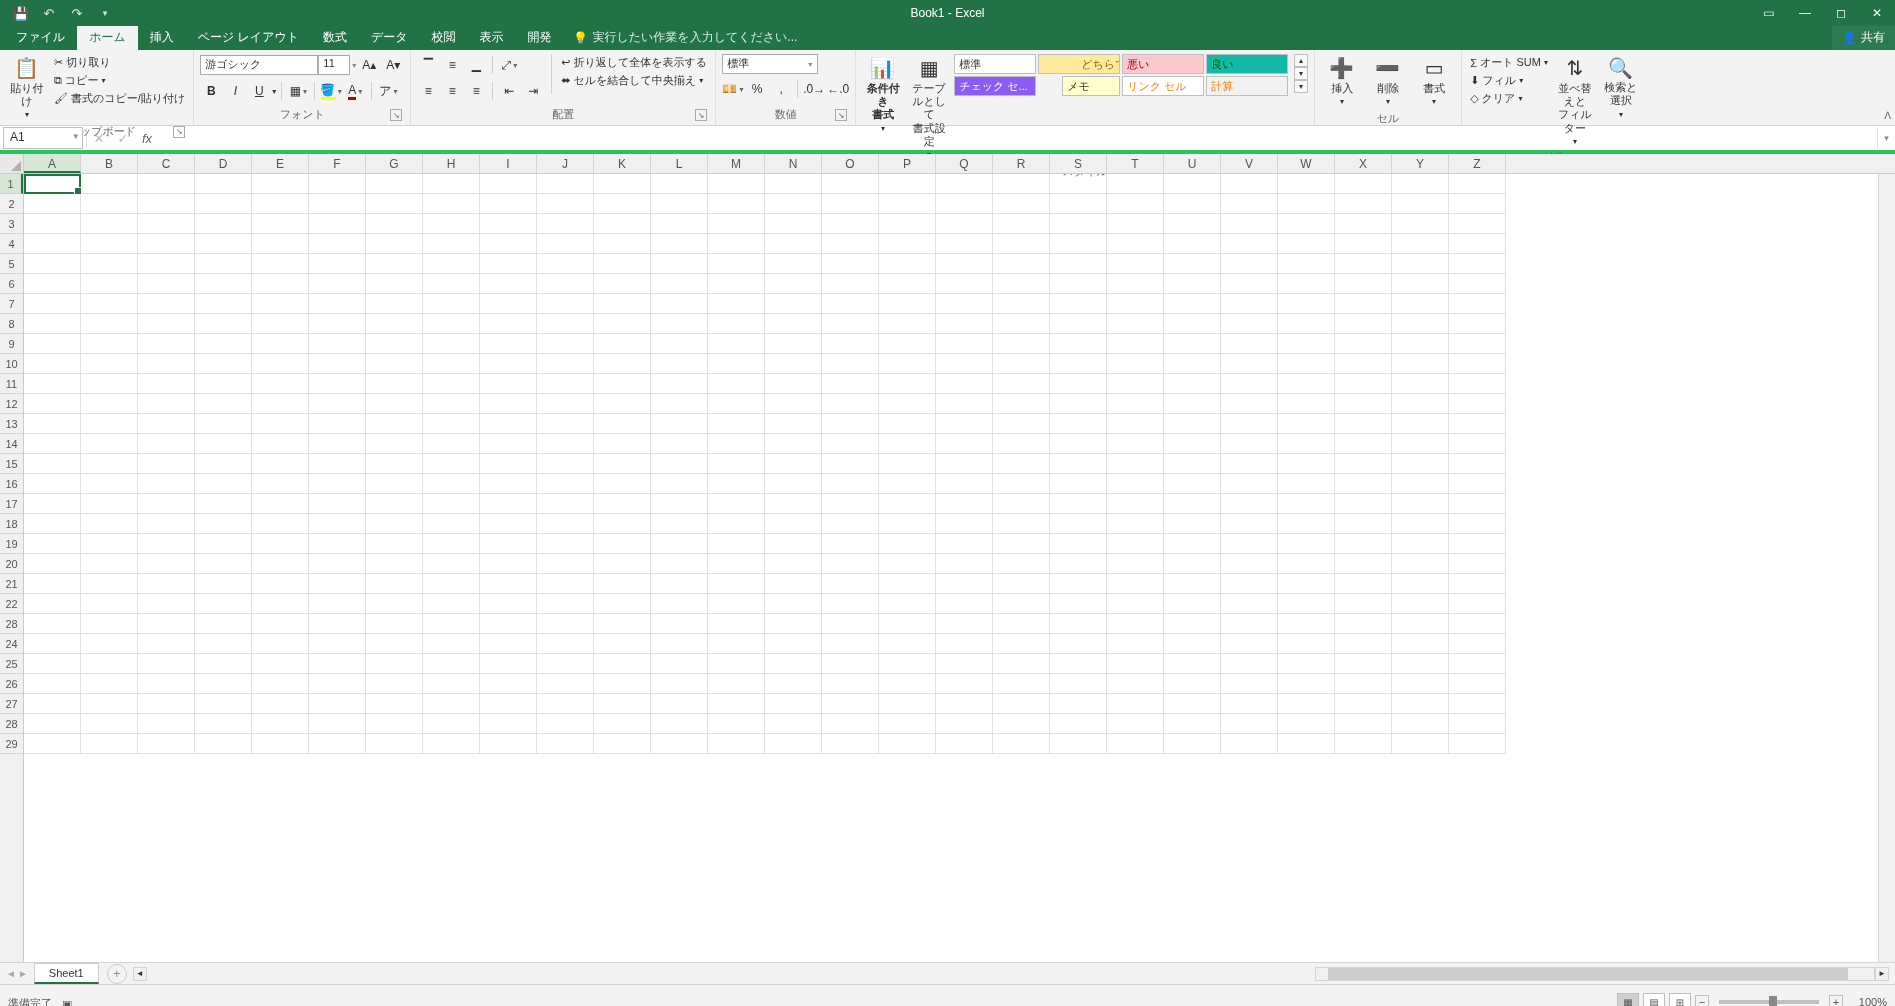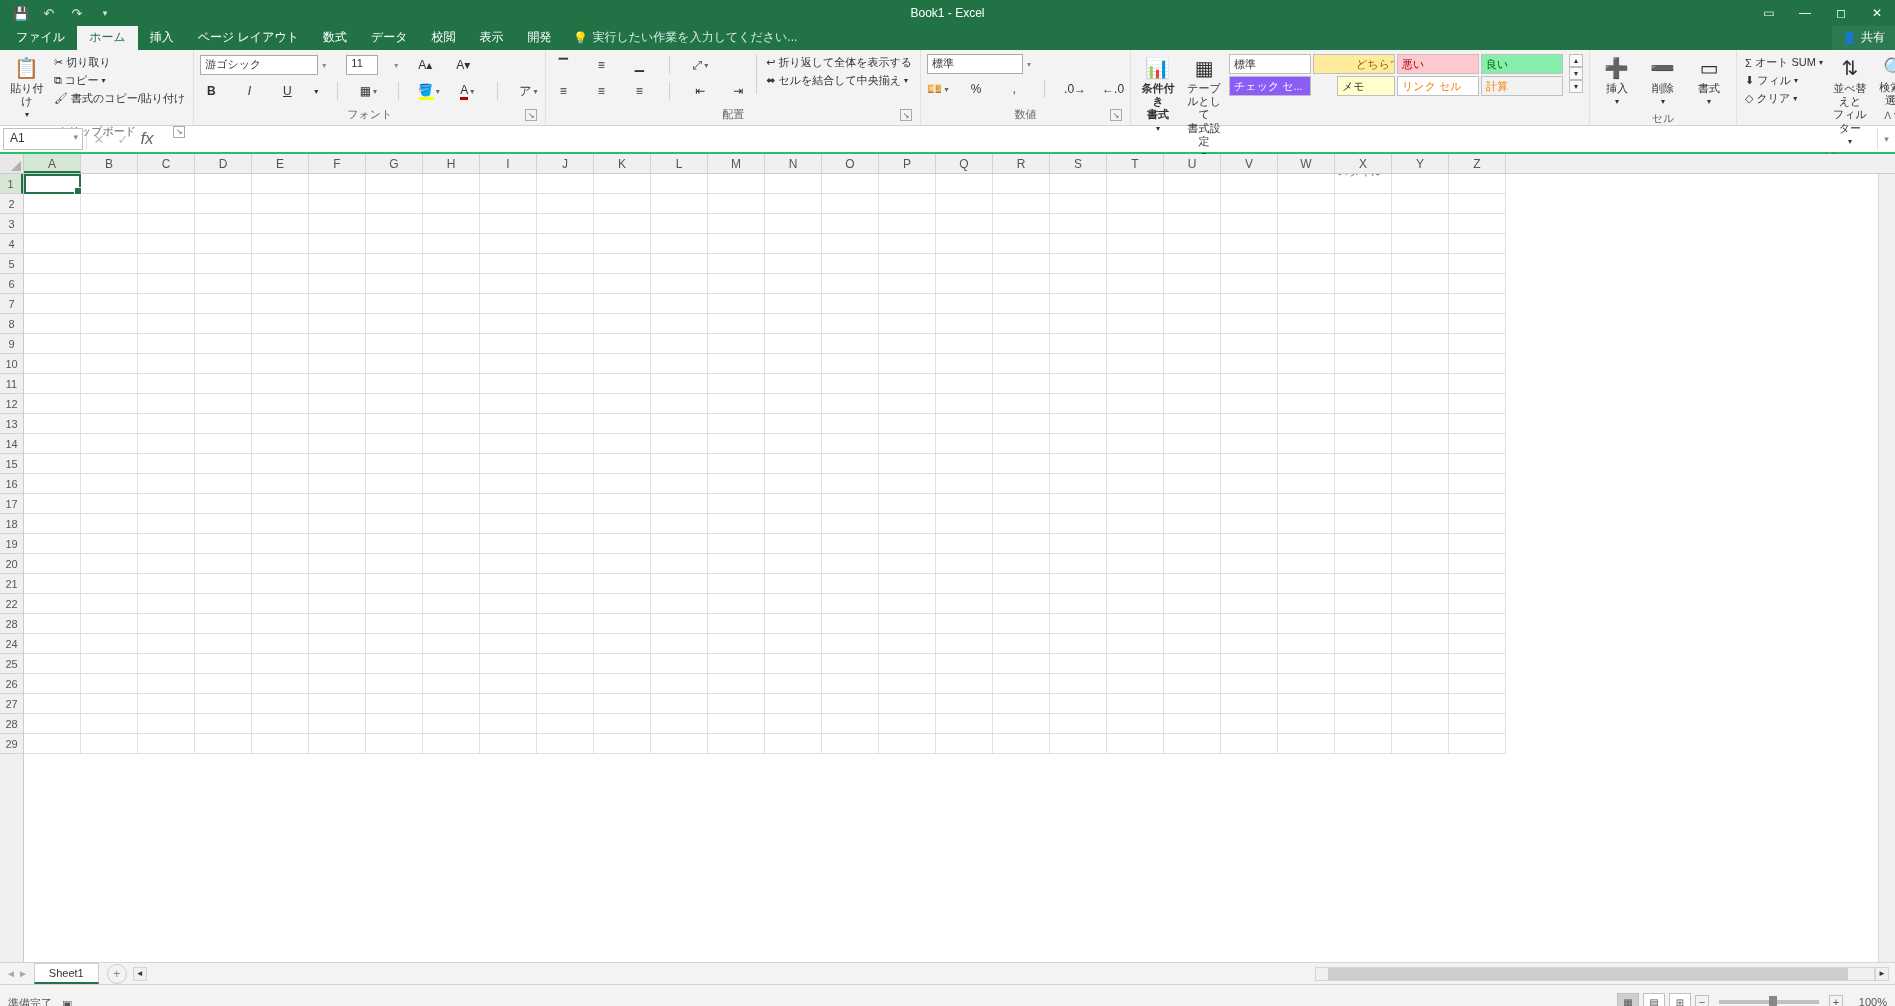--- a/index.html
+++ b/index.html
@@ -26,40 +26,40 @@
 .group { border-right:1px solid #e0e0e0; display:flex; flex-direction:column; justify-content:space-between; padding:2px 6px 0; position:relative; }
 .group-body { display:flex; align-items:flex-start; gap:4px; flex:1; padding-top:2px; }
 .group-label { text-align:center; font-size:11px; color:#666; padding:2px 0 3px; position:relative; }
 .dlg-launcher { position:absolute; right:2px; bottom:4px; width:12px; height:12px; border:1px solid #aaa; font-size:8px; display:flex; align-items:center; justify-content:center; color:#666; cursor:pointer; }
 
 .big-btn { display:flex; flex-direction:column; align-items:center; justify-content:center; width:42px; padding:2px; cursor:pointer; font-size:11px; text-align:center; line-height:1.2; gap:2px; }
 .big-btn .ico { font-size:20px; height:24px; display:flex; align-items:center; justify-content:center; }
 .stack { display:flex; flex-direction:column; gap:1px; }
 .stack-row { display:flex; align-items:center; gap:3px; font-size:11px; padding:1px 2px; cursor:pointer; white-space:nowrap; }
 .mini { width:22px; height:22px; display:flex; align-items:center; justify-content:center; cursor:pointer; border:1px solid transparent; font-size:12px; }
-.row { display:flex; align-items:center; gap:16px; }
+.row { display:flex; align-items:center; gap:2px; }
 .font-name { width:118px; height:20px; border:1px solid #ababab; background:#fff; padding:1px 16px 1px 4px; font-size:11px; position:relative; }
 .font-size { width:32px; height:20px; border:1px solid #ababab; background:#fff; padding:1px 4px; font-size:11px; }
 .dd::after { content:"▾"; font-size:8px; color:#666; margin-left:2px; }
 .num-fmt { width:96px; height:20px; border:1px solid #ababab; background:#fff; padding:1px 16px 1px 4px; font-size:11px; }
 
 
 .style-gallery { display:grid; grid-template-columns:repeat(4,82px); grid-template-rows:20px 20px; gap:2px; }
 .style-cell { border:1px solid #bfbfbf; padding:2px 4px; font-size:11px; overflow:hidden; white-space:nowrap; background:#fff; cursor:pointer; }
 .gallery-ctrl { display:flex; flex-direction:column; margin-left:2px; }
 .gallery-ctrl div { width:14px; height:13px; border:1px solid #c0c0c0; font-size:8px; display:flex; align-items:center; justify-content:center; cursor:pointer; background:#f9f9f9; }
 
 .collapse-btn { position:absolute; right:4px; bottom:4px; font-size:10px; color:#666; cursor:pointer; }
 
 
-.fbar { height:28px; background:#fff; border-bottom:2px solid #22c55e; display:flex; align-items:center; }
+.fbar { height:28px; background:#fff; border-bottom:4px solid #22c55e; display:flex; align-items:center; }
 .name-box { width:80px; height:22px; border:1px solid #c0c0c0; margin:0 3px; padding:2px 16px 2px 6px; font-size:12px; background:#fff; position:relative; }
 .name-box::after { content:"▾"; position:absolute; right:4px; top:3px; font-size:9px; color:#888; }
 .fbar-btn { width:24px; height:22px; display:flex; align-items:center; justify-content:center; color:#bbb; cursor:pointer; font-size:13px; }
-.fx { font-style:italic; color:#666; font-size:17px; }
+.fx { font-style:italic; color:#666; font-size:13px; }
 .formula-input { flex:1; height:22px; border:none; padding:2px 6px; font-size:12px; }
 .fbar-expand { width:18px; height:22px; display:flex; align-items:center; justify-content:center; color:#888; cursor:pointer; font-size:9px; border-left:1px solid #e0e0e0; }
 
 
 .grid-wrap { position:relative; height:calc(1006px - 26px - 24px - 76px - 28px - 22px - 22px); display:flex; flex-direction:column; }
 .col-headers { display:flex; height:20px; background:#f0f0f0; border-bottom:1px solid #ccc; }
 .corner { width:24px; border-right:1px solid #ccc; background:#e8e8e8; position:relative; }
 .corner::after{content:"";position:absolute;right:2px;bottom:2px;border:5px solid transparent;border-right-color:#b0b0b0;border-bottom-color:#b0b0b0;}
 .ch { width:57px; border-right:1px solid #d4d4d4; text-align:center; font-size:12px; color:#555; cursor:pointer; line-height:20px; }
 .ch.sel { background:#d6e7d6; border-bottom:2px solid #217346;}
@@ -261,21 +261,21 @@
       <div class="big-btn">
         <div class="ico">▦</div>
         <span style="white-space:pre-line;">テーブルとして
 書式設定</span>
           <span style="font-size:8px;">▾</span>
       </div>
       <div class="style-gallery">
         <div class="style-cell">標準</div>
         <div class="style-cell" style="background:#ffeb9c;color:#9c5700;padding-left:42px;">どちらでも...</div>
         <div class="style-cell" style="background:#ffc7ce;color:#9c0006;">悪い</div>
-        <div class="style-cell" style="background:#86efac;color:#006100;">良い</div>
+        <div class="style-cell" style="background:#14b8a6;color:#006100;">良い</div>
         <div class="style-cell" style="background:#8b5cf6;color:#fff;">チェック セ...</div>
         <div class="style-cell" style="background:#ffffcc;margin-left:24px;">メモ</div>
         <div class="style-cell" style="color:#fa7d00;">リンク セル</div>
         <div class="style-cell" style="background:#f2f2f2;color:#fa7d00;">計算</div>
       </div>
       <div class="gallery-ctrl">
         <div>▴</div>
         <div>▾</div>
         <div>▾</div>
       </div>

